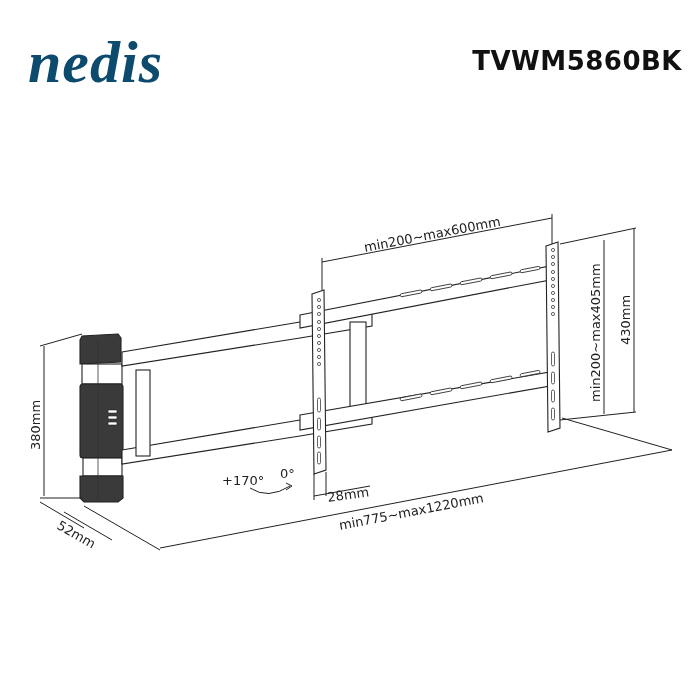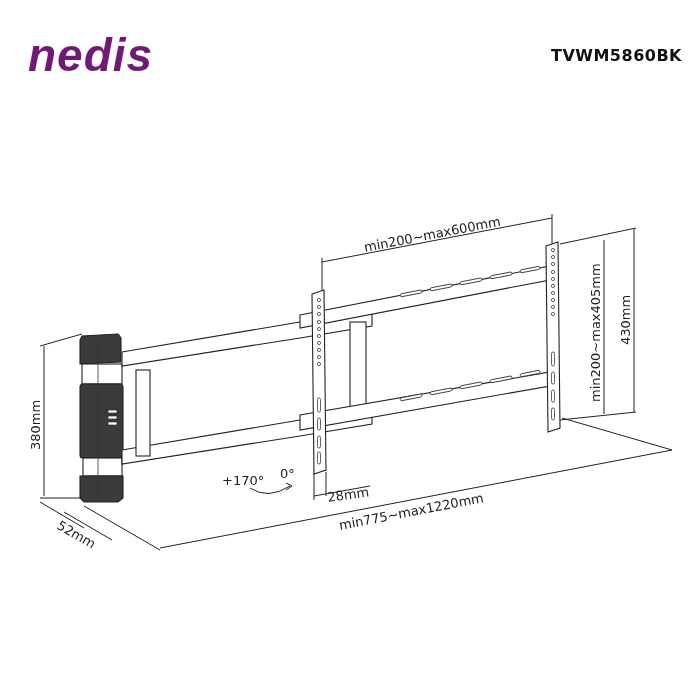--- a/index.html
+++ b/index.html
@@ -1,18 +1,18 @@
 <!DOCTYPE html>
 <html><head>
 <meta charset="utf-8">
 <style>
   html, body { margin: 0; padding: 0; background: #ffffff; }
   body { width: 700px; height: 700px; position: relative; overflow: hidden; font-family: "Liberation Sans", "DejaVu Sans", sans-serif; }
-  .logo { position: absolute; left: 28px; top: 28px; font-family: Liberation Sans, sans-serif; font-style: italic; font-weight: bold; font-size: 46px; color: #701a75; letter-spacing: 1px; }
-  .model { position: absolute; right: 18px; top: 46px; font-family: "DejaVu Sans", sans-serif; font-weight: bold; font-size: 16px; color: #111; letter-spacing: 0.5px; }
+  .logo { position: absolute; left: 28px; top: 28px; font-family: Liberation Serif, serif; font-style: italic; font-weight: bold; font-size: 60px; color: #0c4a6e; letter-spacing: 1px; }
+  .model { position: absolute; right: 18px; top: 46px; font-family: "DejaVu Sans", sans-serif; font-weight: bold; font-size: 26px; color: #111; letter-spacing: 0.5px; }
   svg.diagram { position: absolute; left: 0; top: 0; }
   .dim { font-family: "DejaVu Sans", sans-serif; font-size: 13px; fill: #222; }
   .ln { stroke: #222; stroke-width: 1; fill: none; }
   .thin { stroke: #333; stroke-width: 0.8; fill: none; }
   .part { stroke: #222; stroke-width: 1.1; fill: #fff; }
   .dark { stroke: #222; stroke-width: 1.1; fill: #3a3a3a; }
 </style>
 </head>
 <body>
 

